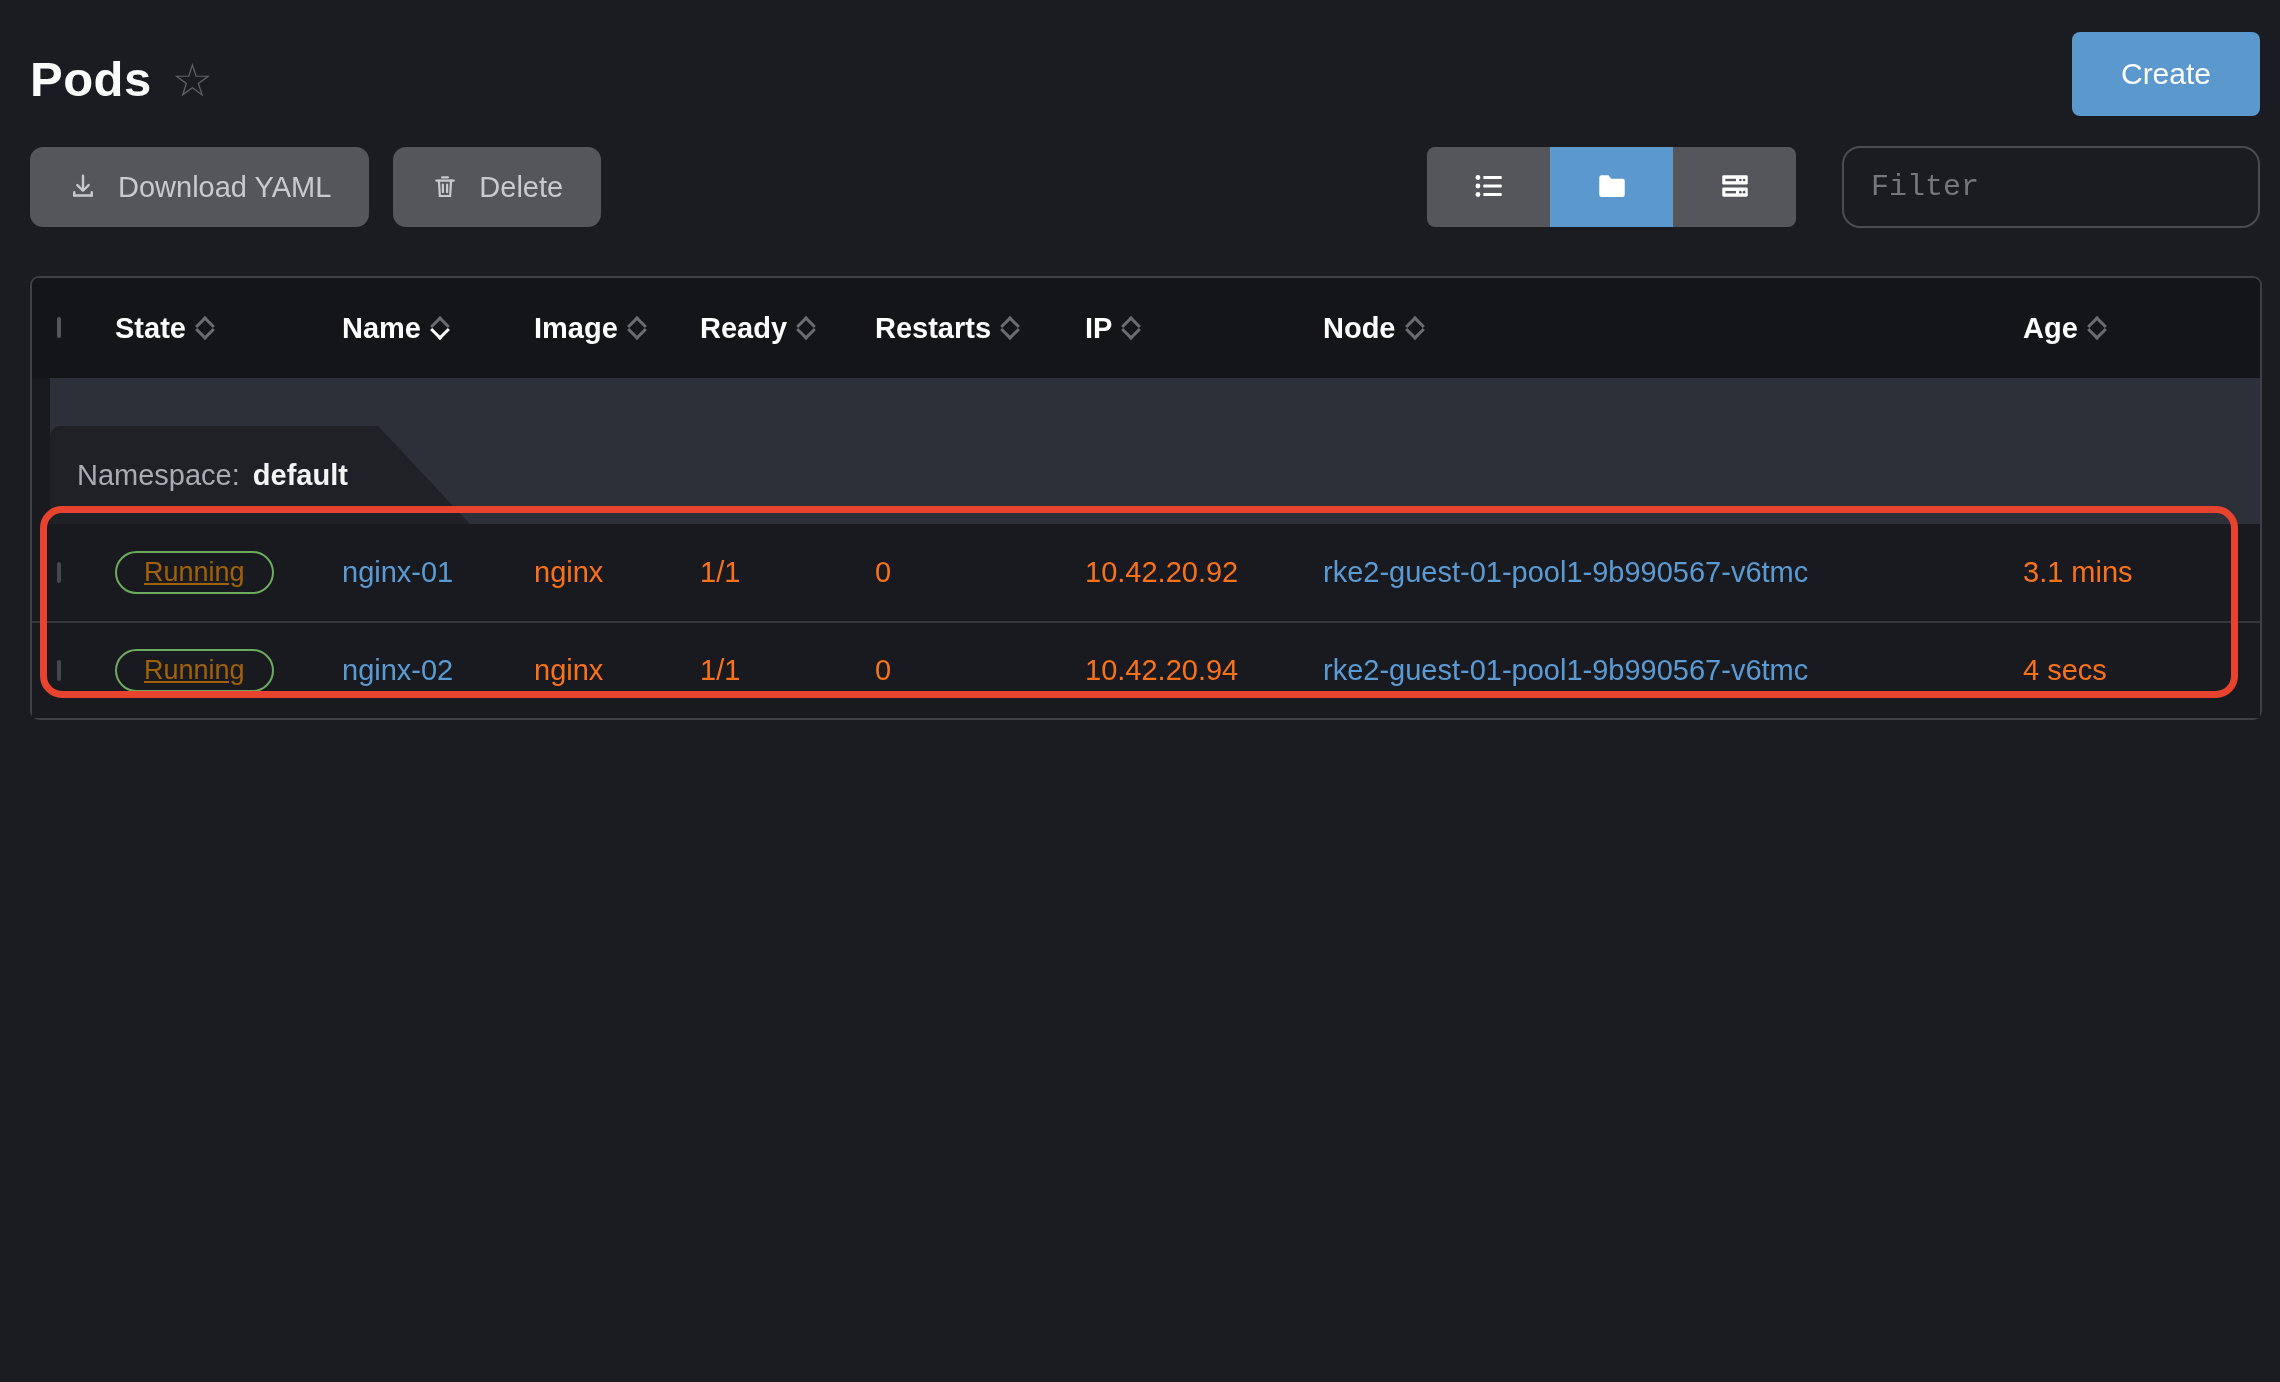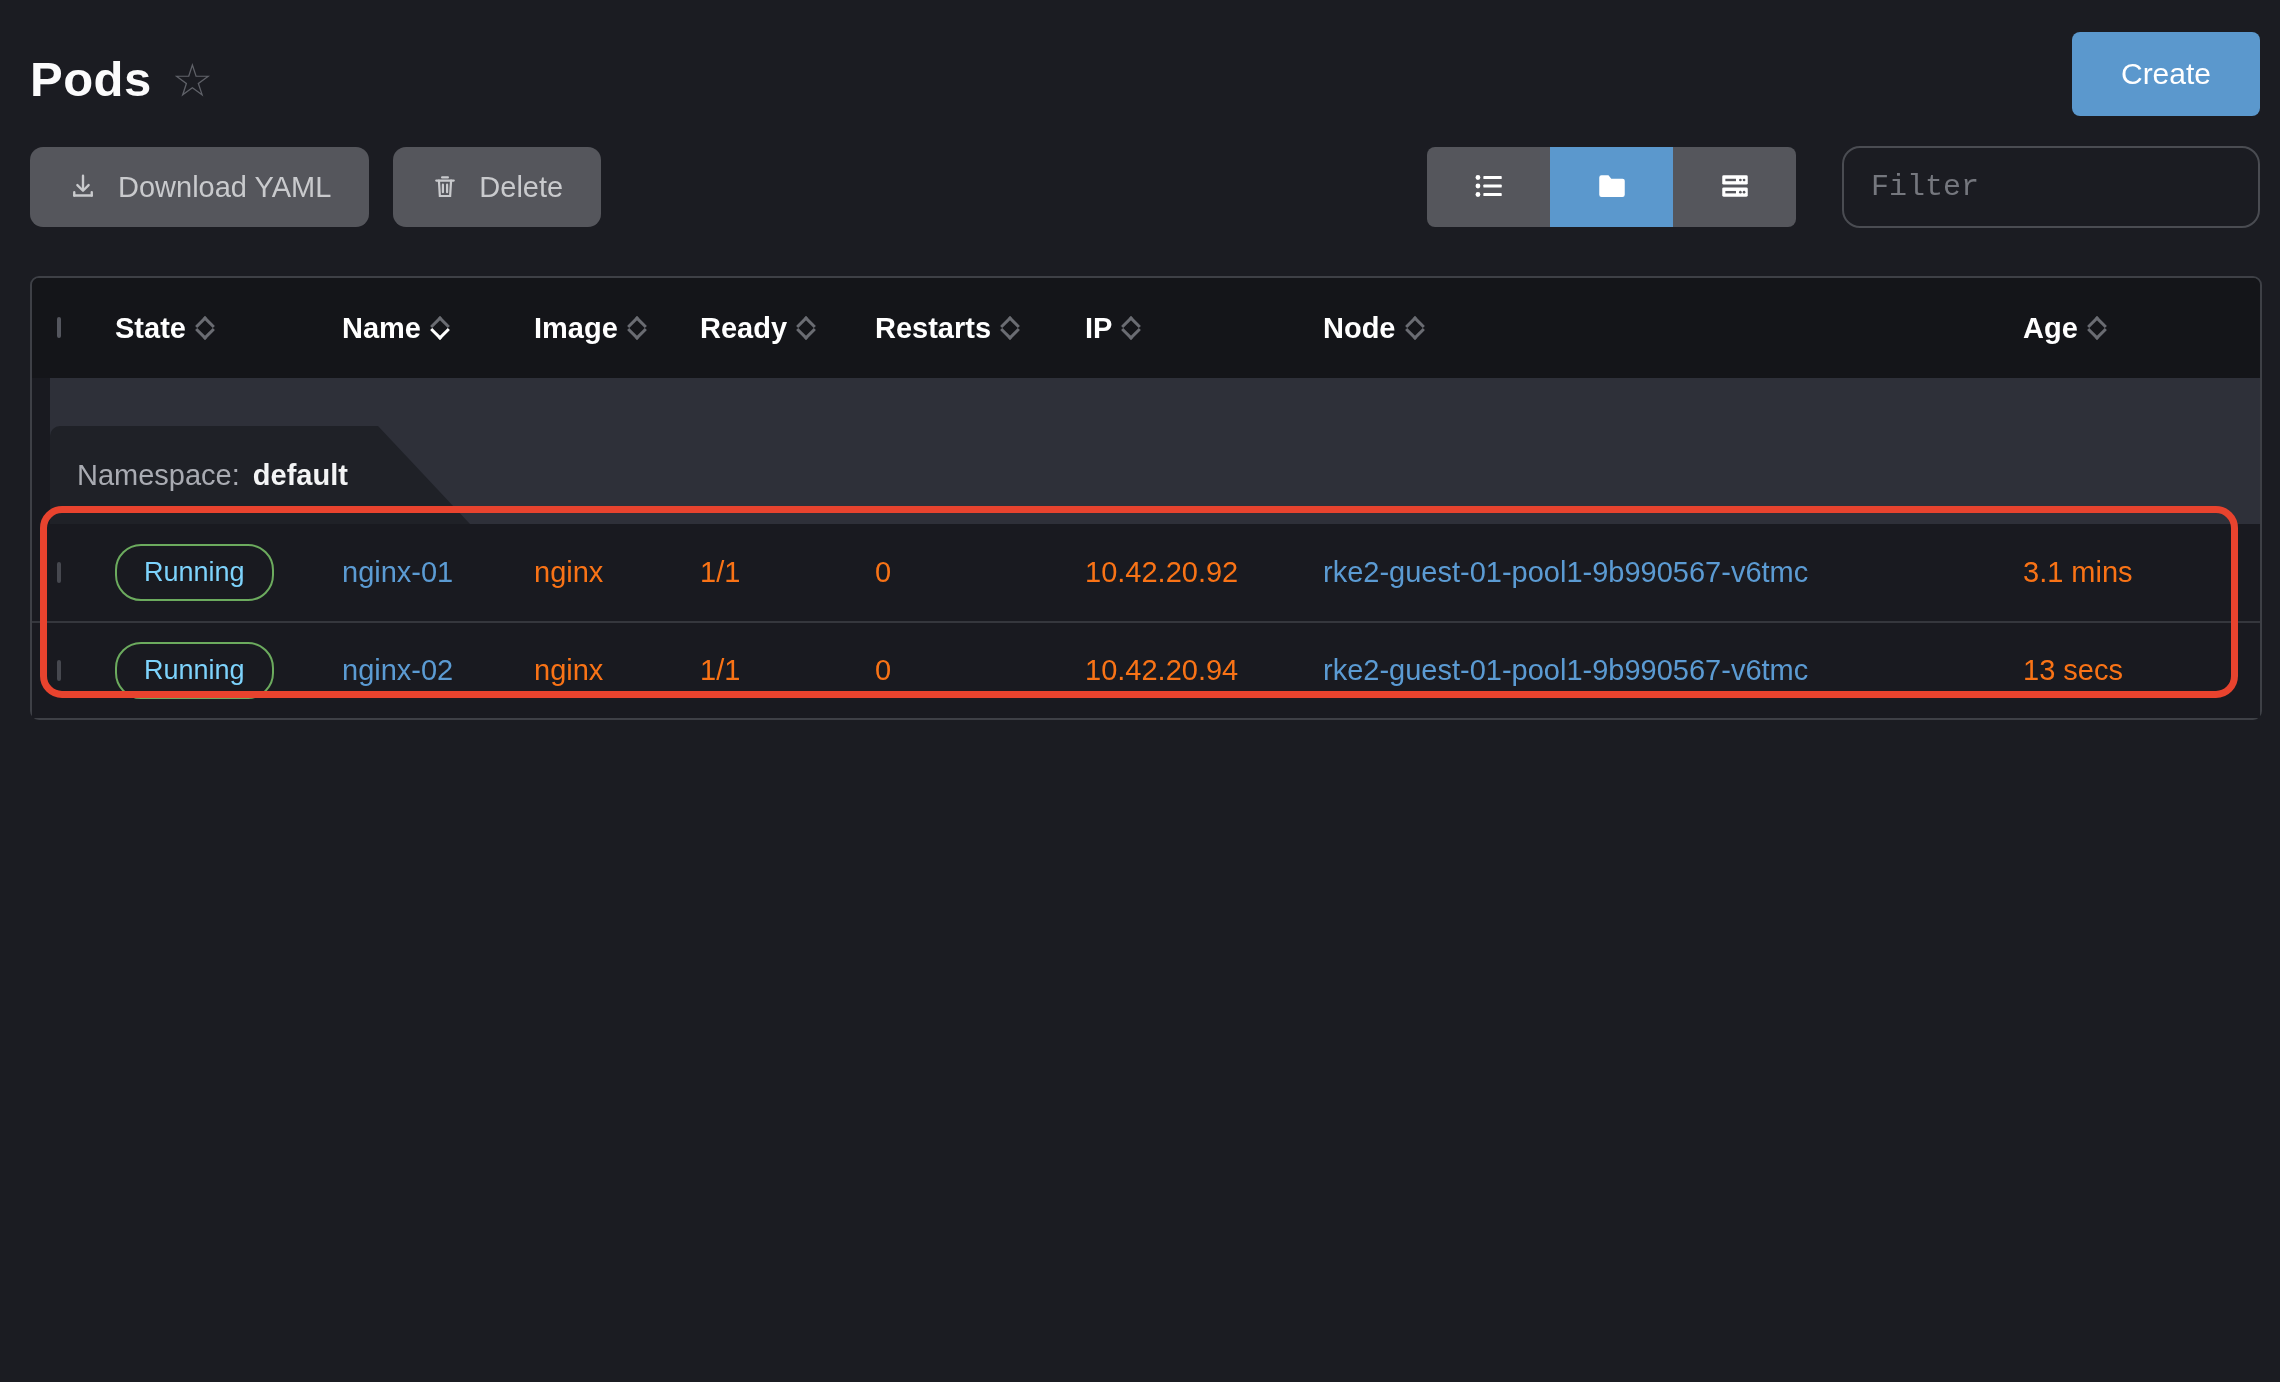--- a/index.html
+++ b/index.html
@@ -109,23 +109,23 @@
   .ns-value { color: #f3f4f5; font-weight: 700; }
 
   
   .row { height: 97px; background: #191a20; }
   .row + .row { border-top: 2px solid #35373d; }
   .row:last-child { border-radius: 0 0 7px 7px; }
   .cell { font-size: 29px; color: #f97316; }
   .link { font-size: 29px; color: #5b9bd3; text-decoration: none; cursor: pointer; }
   .badge-running {
     display: inline-flex; align-items: center; justify-content: center;
-    height: 57px; padding: 0 27px;
+    height: 43px; padding: 0 27px;
     border: 2px solid #6cab5e; border-radius: 26px;
-    color: #7dd3fc; font-size: 27px;
+    color: #a16207; font-size: 27px; text-decoration: underline;
   }
   .kebab {
     display: flex; flex-direction: column; align-items: center; gap: 12px;
     width: 64px; padding: 10px 0; cursor: pointer;
   }
   .kebab .dot { width: 9px; height: 9px; border-radius: 50%; background: #5b9bd3; }
 
   
   .annotation {
     position: absolute; left: 8px; top: 228px;
@@ -305,21 +305,21 @@
 
     <div class="grid-row row">
       <div><span class="checkbox"></span></div>
       <div><span class="badge-running">Running</span></div>
       <div><a class="link">nginx-02</a></div>
       <div class="cell">nginx</div>
       <div class="cell">1/1</div>
       <div class="cell">0</div>
       <div class="cell">10.42.20.94</div>
       <div><a class="link">rke2-guest-01-pool1-9b990567-v6tmc</a></div>
-      <div class="cell">13 secs</div>
+      <div class="cell">4 secs</div>
       <div>
         <div class="kebab">
           <span class="dot"></span>
             <span class="dot"></span>
             <span class="dot"></span>
         </div>
       </div>
     </div>
 
     <div class="annotation"></div>

